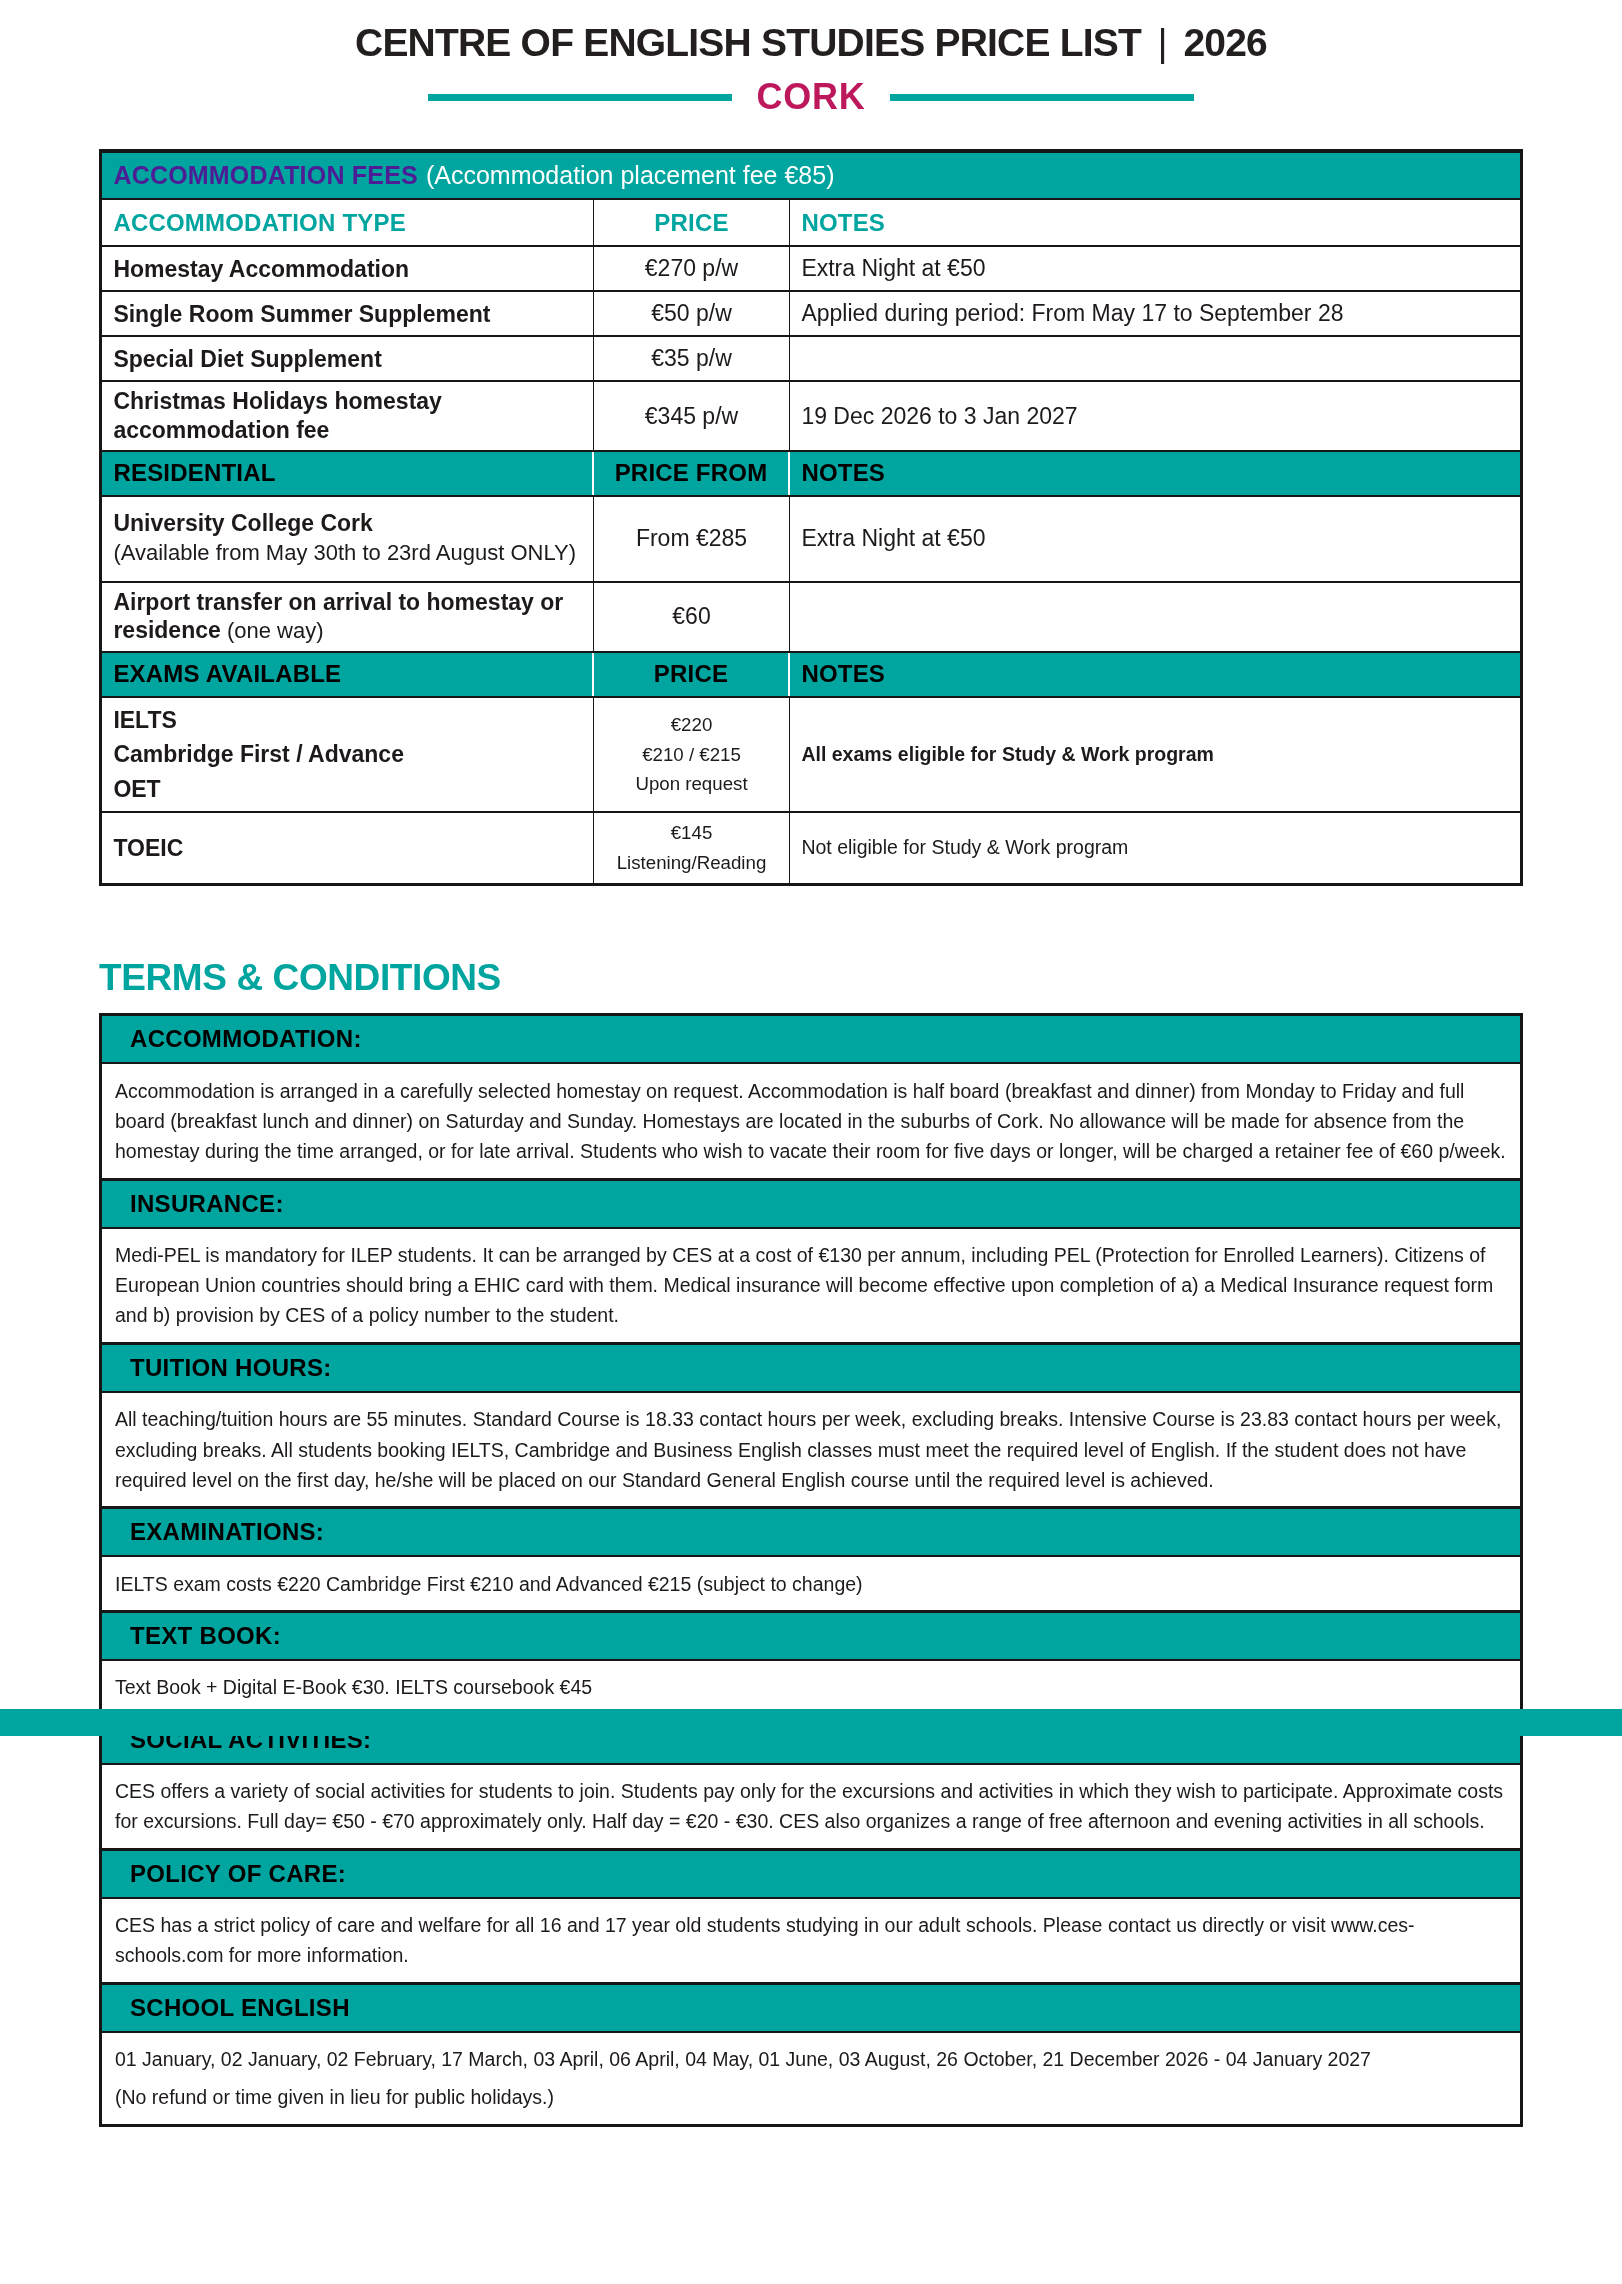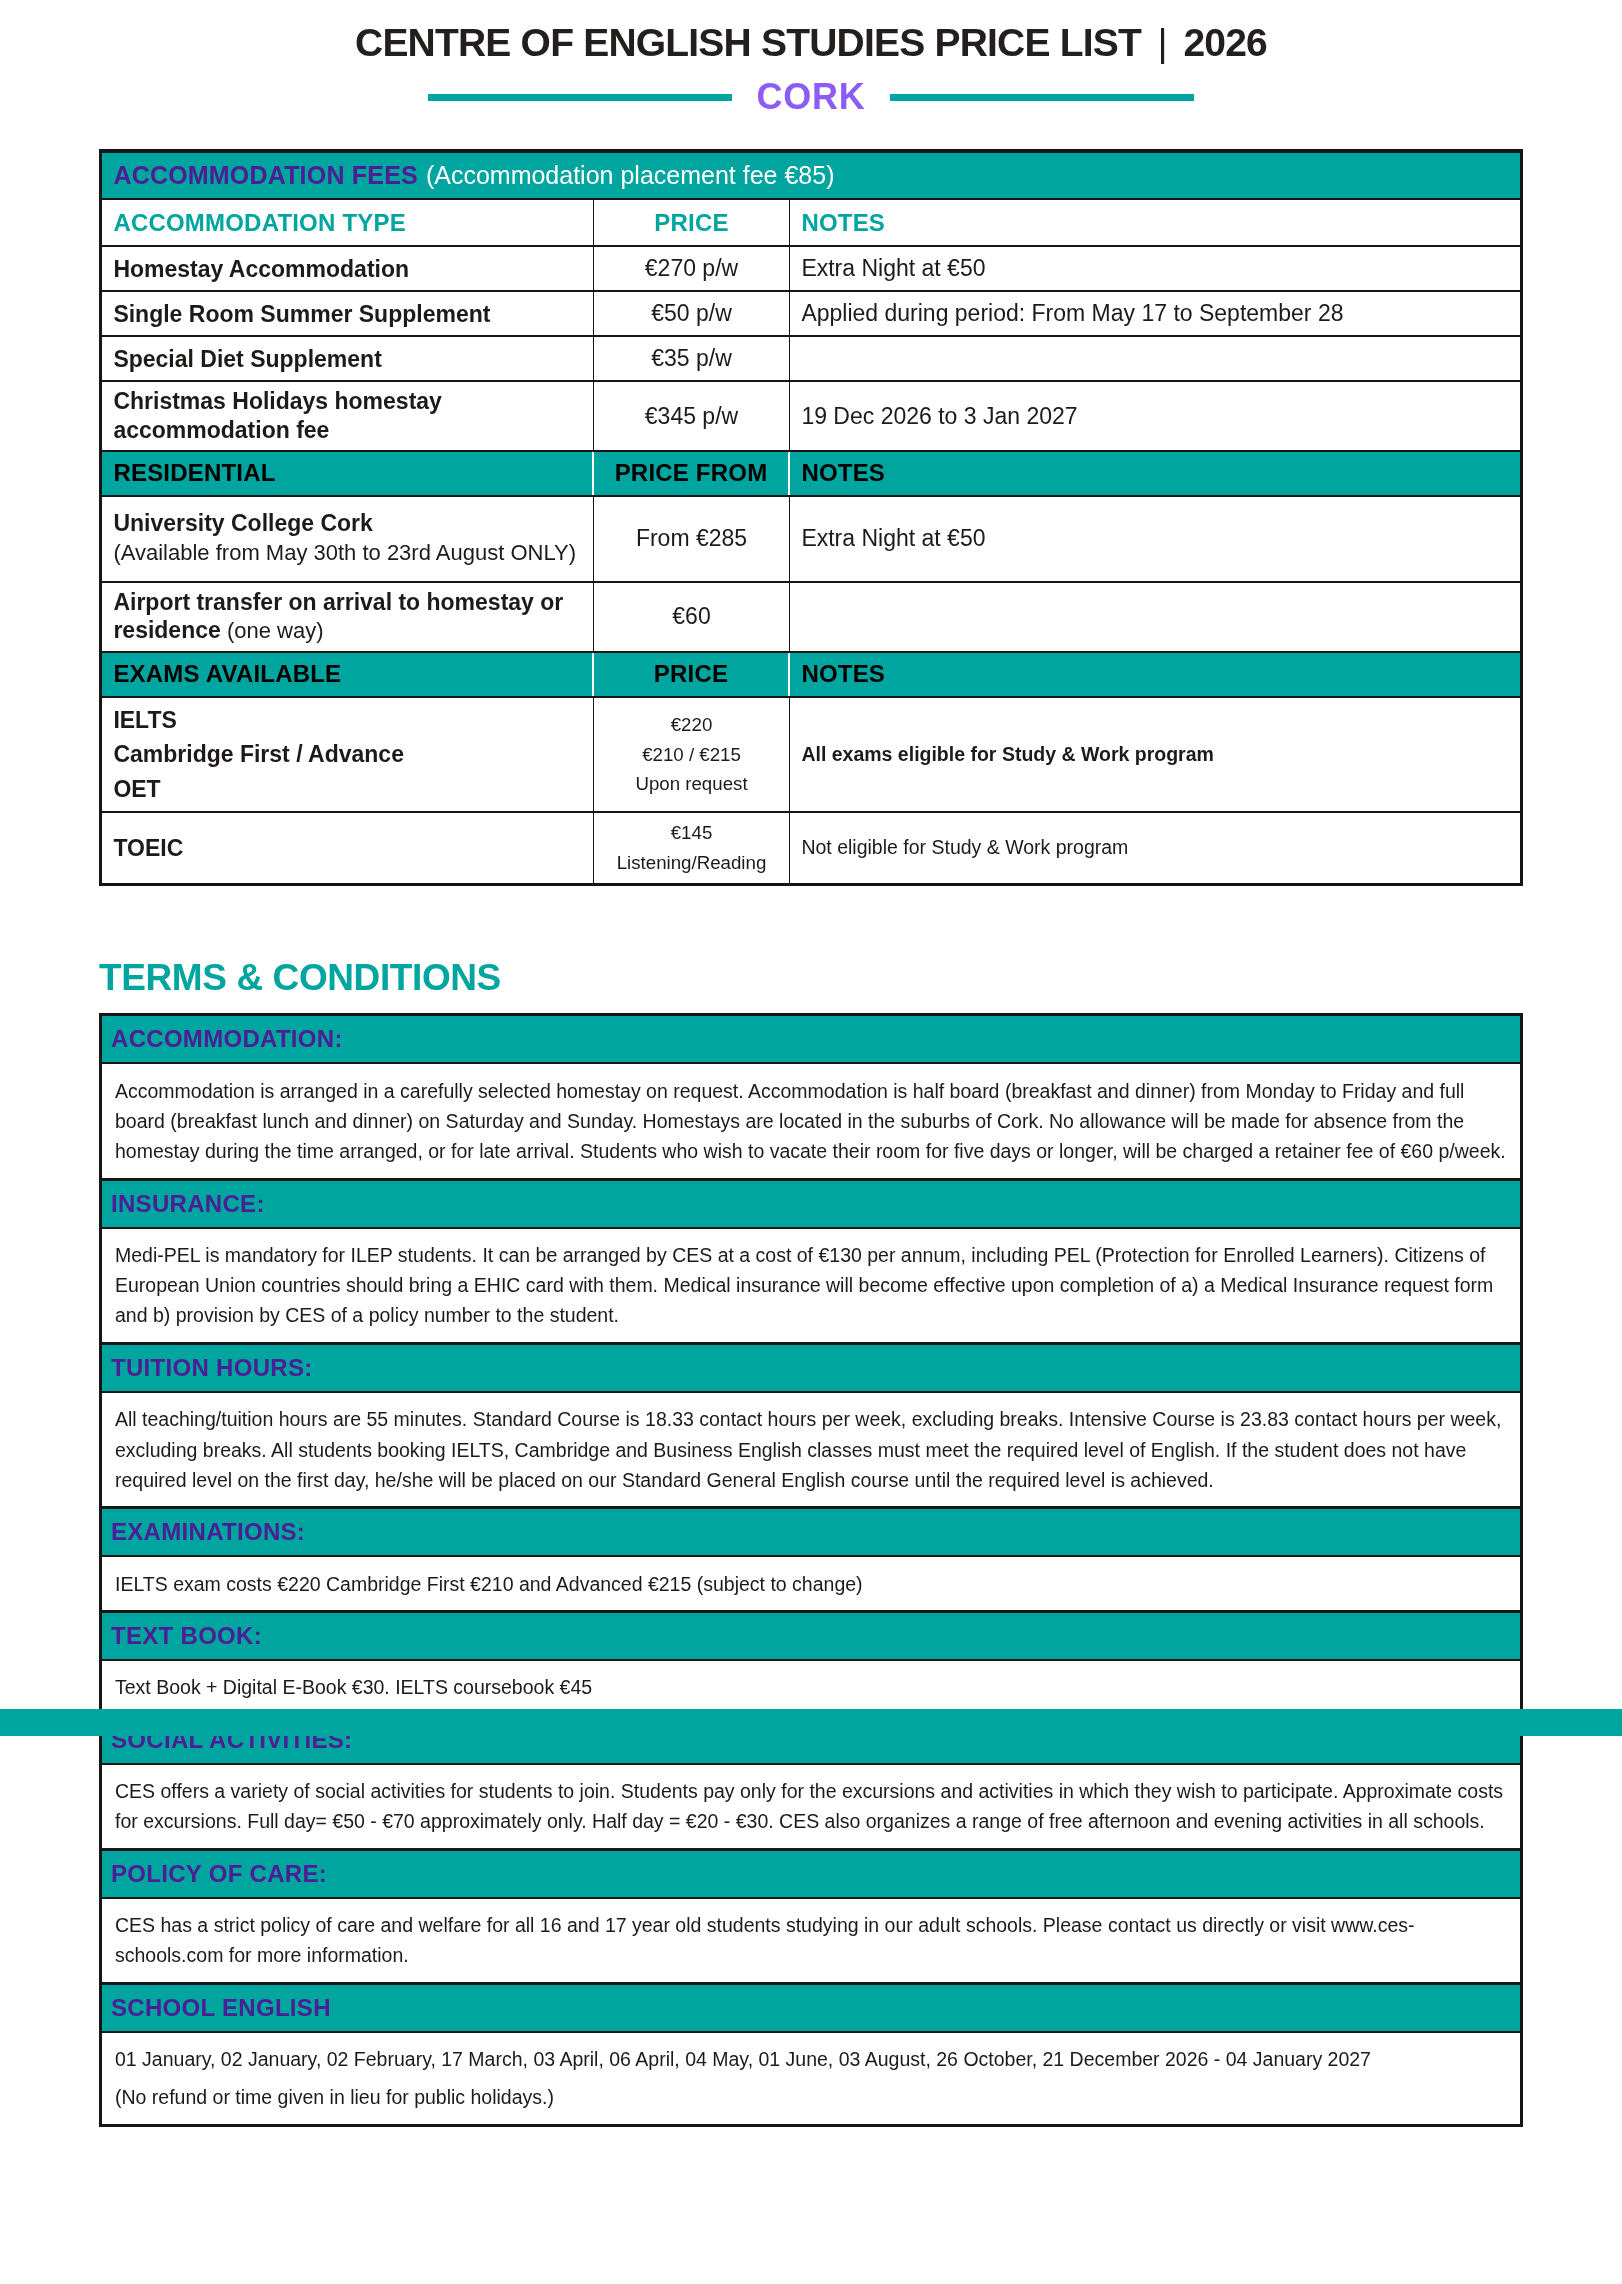--- a/index.html
+++ b/index.html
@@ -16,21 +16,21 @@
     font-size:39px; font-weight:800; letter-spacing:-0.8px; color:#231f1e;
     white-space:nowrap;
   }
   .doc-title .sep { font-weight:400; padding:0 6.5px; color:#231f1e; }
   .doc-title .year { font-weight:800; }
   .city-row {
     margin-top:11.4px; display:flex; align-items:center; justify-content:center; gap:24px;
   }
   .city-line { width:304px; height:7.3px; background:#00a5a0; }
   .city-name {
-    font-size:36px; font-weight:800; letter-spacing:0.8px; color:#8b5cf6;
+    font-size:36px; font-weight:800; letter-spacing:0.8px; color:#be185d;
   }
 
   
   .fees-table {
     margin:31px 0 0 99px; width:1424px;
     border:3.2px solid #161616; border-top-width:4px;
   }
   .row { display:flex; border-top:2.4px solid #161616; align-items:stretch; }
   .row:first-child { border-top:none; }
   .cell { display:flex; flex-direction:column; justify-content:center; padding:4.9px 11.4px; }
@@ -64,22 +64,22 @@
 
   
   .tc-heading {
     margin:71px 0 0 99px; color:#00a5a0;
     font-size:37px; font-weight:800; letter-spacing:-0.4px;
   }
   .tc-blocks { margin:14.6px 0 0 99px; width:1424px; }
   .tc-block { border:3.2px solid #161616; margin-top:-3.2px; background:#ffffff; }
   .tc-block:first-child { margin-top:0; }
   .tc-head {
-    background:#00a5a0; color:#4c1d95; font-size:24px; font-weight:800;
-    letter-spacing:0.3px; padding:9px 9px; border-bottom:2.4px solid #161616;
+    background:#00a5a0; color:#000000; font-size:24px; font-weight:800;
+    letter-spacing:0.3px; padding:9px 28px; border-bottom:2.4px solid #161616;
   }
   .tc-body { padding:11.4px 13px; font-size:19.5px; line-height:1.55; color:#1d1a19; }
   .tc-body p + p { margin-top:8px; }
 
   
   .footer-bar {
     position:absolute; left:0; bottom:0; width:1622px; height:27px; background:#00a5a0;
   }
 </style>
 </head>

